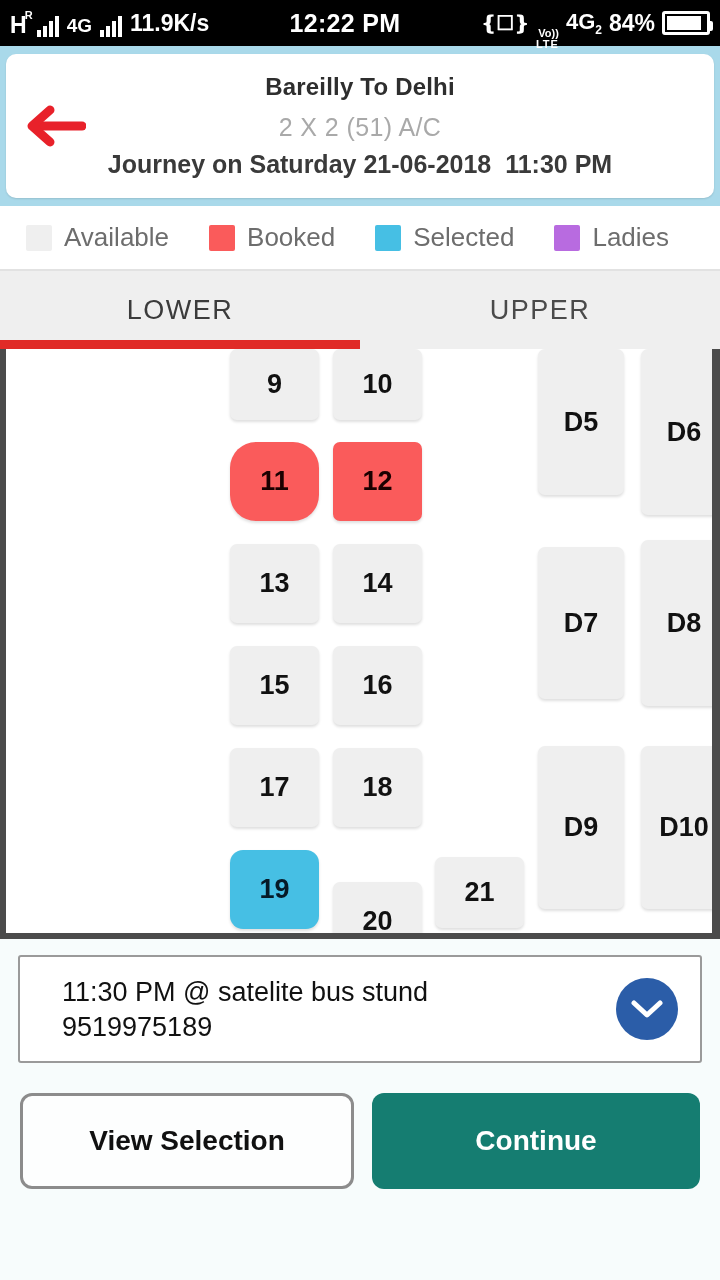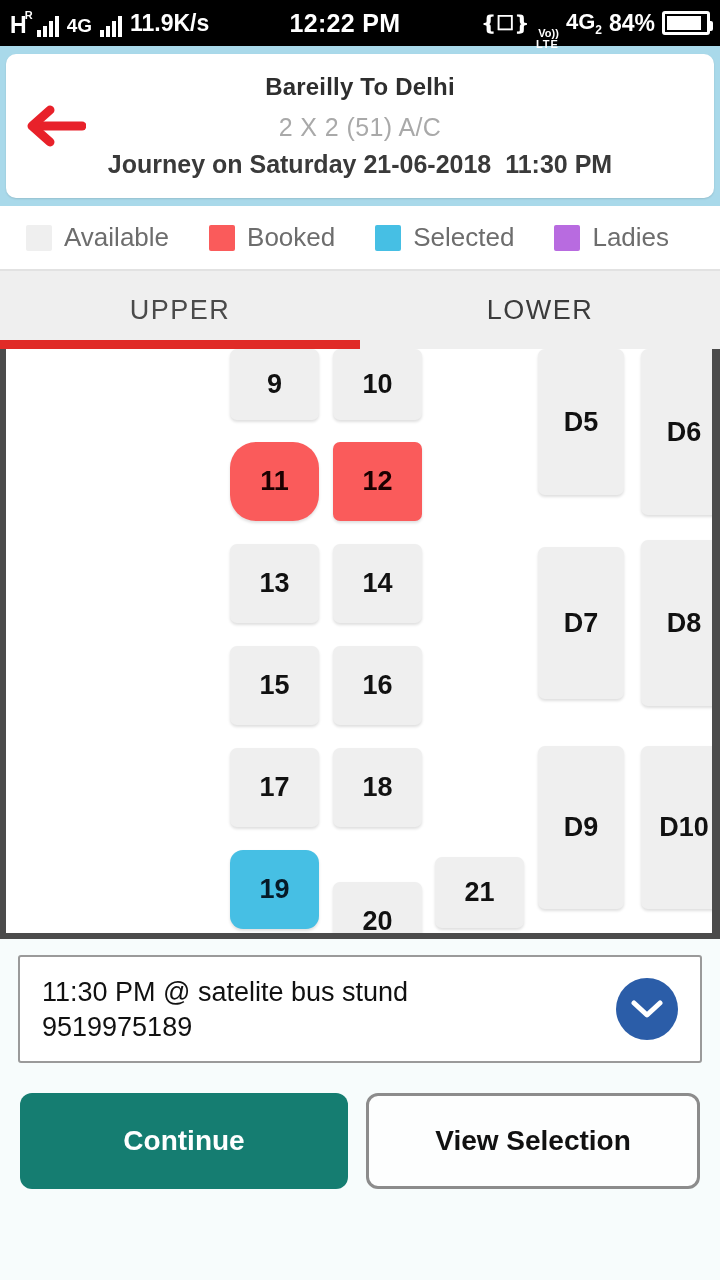--- a/index.html
+++ b/index.html
@@ -98,21 +98,21 @@
     box-shadow:0 2px 3px rgba(0,0,0,.13);
     cursor:pointer;
   }
   .seat.booked{ background:#FA5B5B; color:#1b0000;}
   .seat.selected{ background:#46BFE4; color:#061a27;border-radius:13px;}
 
   
   .boarding-wrap{ padding:16px 18px 0 18px; }
   .boarding{
     position:relative; border:2px solid #9a9a9a; background:#fff;
-    border-radius:3px; height:108px; padding:18px 90px 0 22px;
+    border-radius:3px; height:108px; padding:18px 90px 0 42px;
   }
   .bp-line1{ font-size:27px; color:#111; line-height:1.3; }
   .bp-line2{ font-size:27px; color:#111; line-height:1.3;}
   .bp-chev{
     position:absolute; right:22px; top:50%; transform:translateY(-50%);
     width:62px; height:62px; border-radius:50%; background:#2B5DA8;
     display:flex; align-items:center; justify-content:center; cursor:pointer;
   }
 
   
@@ -192,22 +192,22 @@
       <span class="swatch" style="background:#46BFE4"></span>
       <span class="legend-label">Selected</span>
     </div>
     <div class="legend-item">
       <span class="swatch" style="background:#B86BE0"></span>
       <span class="legend-label">Ladies</span>
     </div>
   </div>
 
   <div class="tabs">
+    <div class="tab active">LOWER</div>
     <div class="tab">UPPER</div>
-    <div class="tab active">LOWER</div>
     <div class="tab-underline"></div>
   </div>
 
   <div class="seatmap" id="seatmap">
       <div class="seat" style="left: 224px; top: 0px; width: 89px; height: 71px;">
         <span>9</span>
       </div>
       <div class="seat" style="left: 327px; top: 0px; width: 89px; height: 71px;">
         <span>10</span>
       </div>
@@ -270,17 +270,17 @@
       <div class="bp-line2">9519975189</div>
       <div class="bp-chev">
         <svg width="34" height="22" viewBox="0 0 34 22">
           <polyline points="4,5 17,17 30,5" fill="none" stroke="#ffffff" stroke-width="5" stroke-linecap="round" stroke-linejoin="round"></polyline>
         </svg>
       </div>
     </div>
   </div>
 
   <div class="actions">
+    <div class="btn btn-outline">View Selection</div>
     <div class="btn btn-solid">Continue</div>
-    <div class="btn btn-outline">View Selection</div>
   </div>
 
 </div>
 
 </body></html>

